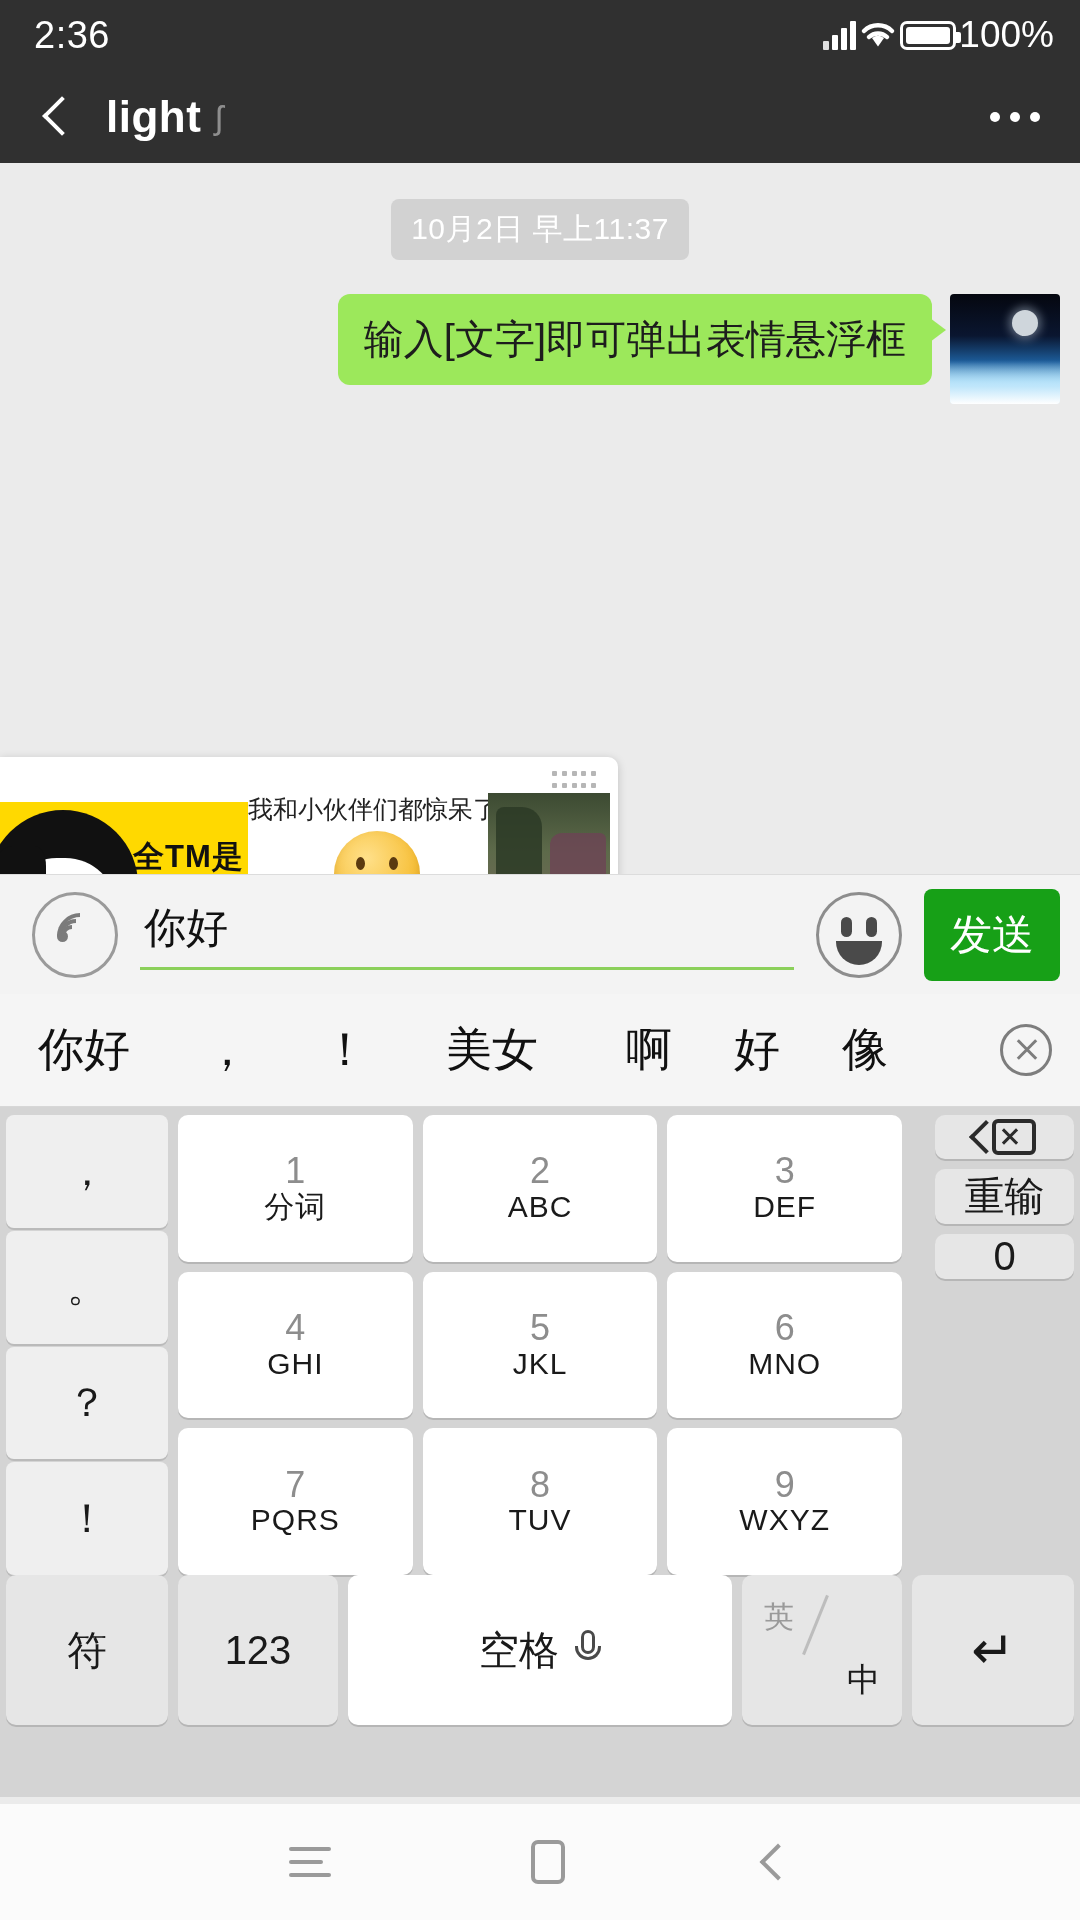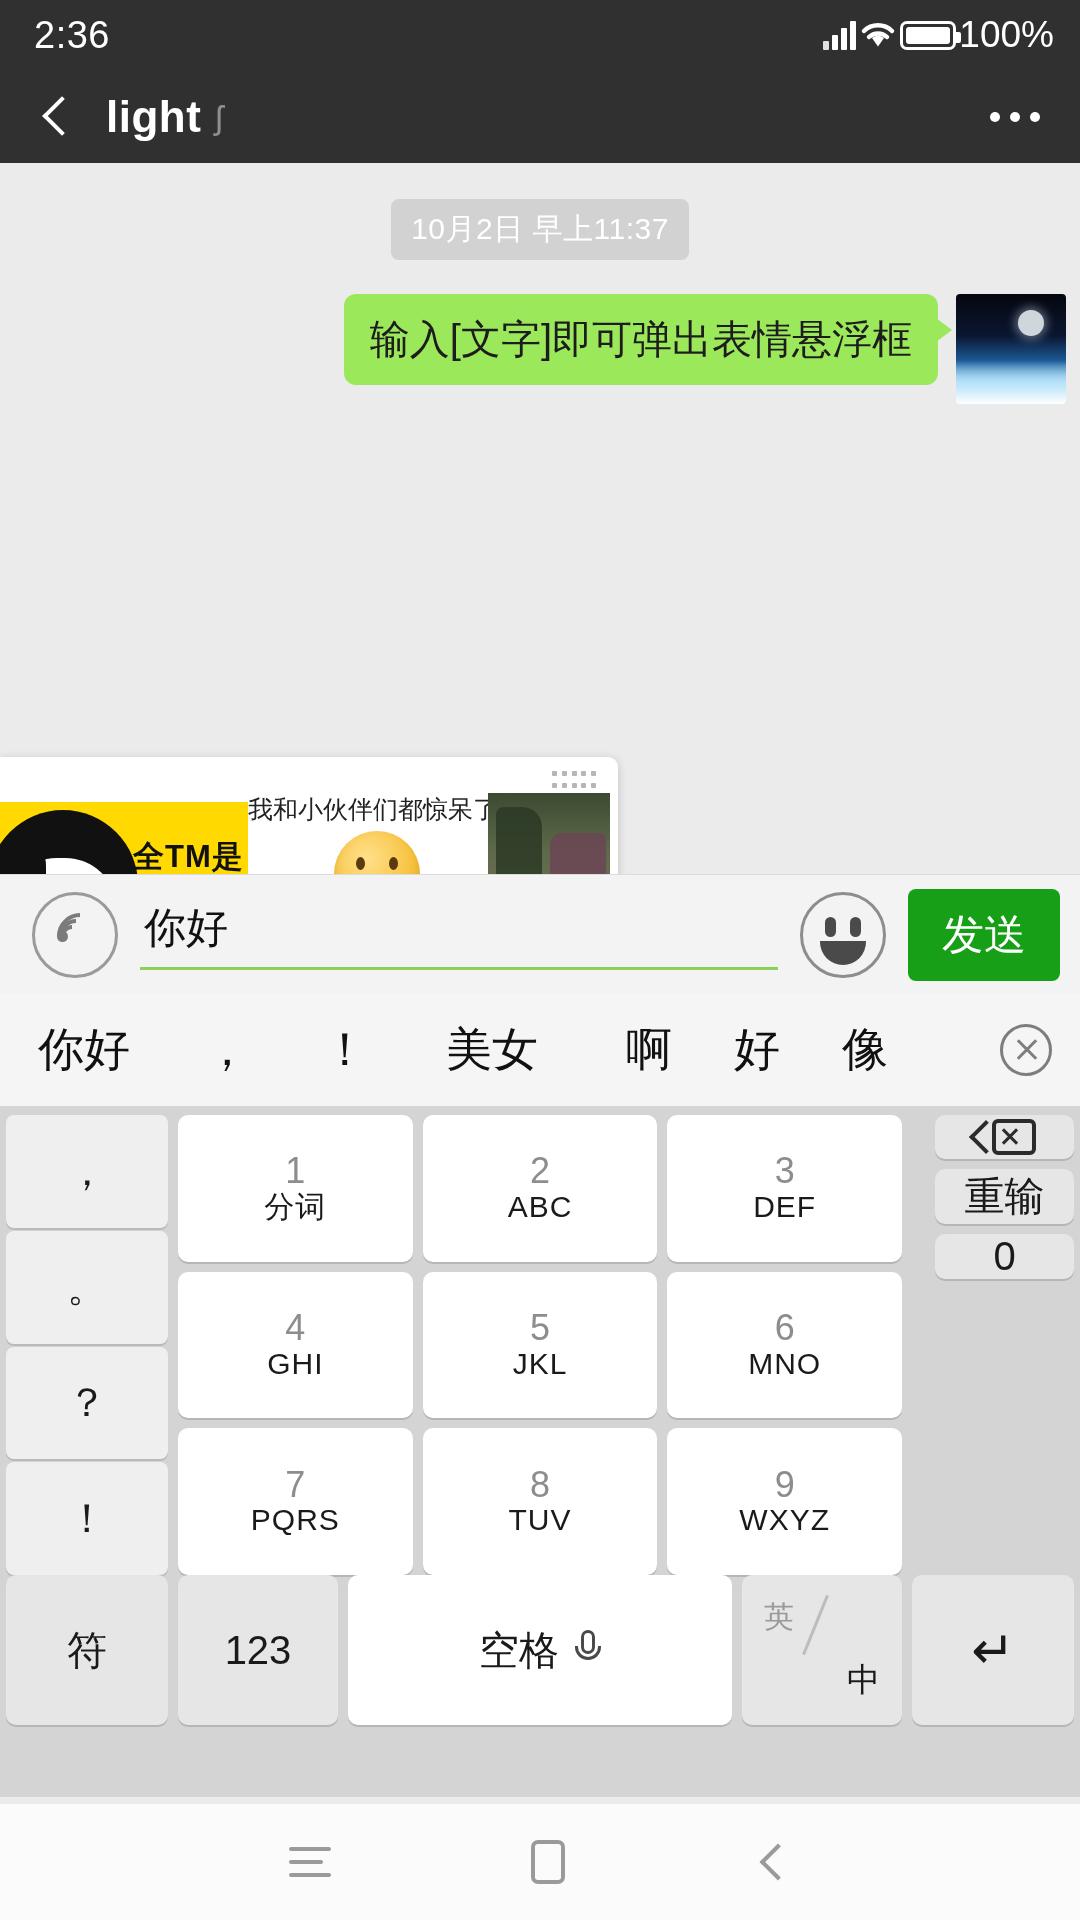--- a/index.html
+++ b/index.html
@@ -51,21 +51,21 @@
     position:relative; height:711px; background:#ebebeb; overflow:hidden;
     padding-top:36px;
   }
   .daterow{ display:flex; justify-content:center; }
   .datechip{
     background:#d2d2d2;color:#fff;font-size:30px;border-radius:8px;
     padding:10px 20px; letter-spacing:.5px;
   }
   .msgrow{
     display:flex; justify-content:flex-end; align-items:flex-start;
-    padding:0 14px; margin-top:34px;
+    padding:0 20px; margin-top:34px;
   }
   .bubble{
     background:#9ce85b; border-radius:12px; padding:22px 26px;
     font-size:40px; color:#1d1d1d; line-height:1.18; max-width:660px;
     position:relative; margin-right:18px;
   }
   .bubble:after{
     content:""; position:absolute; right:-14px; top:24px;
     border-top:12px solid transparent; border-bottom:12px solid transparent;
     border-left:16px solid #9ce85b;
@@ -161,21 +161,21 @@
   .textwrap{ flex:1 1 auto; position:relative; height:86px; }
   .textval{
     font-size:42px;color:#111; position:absolute; left:4px; bottom:22px;
   }
   .underline{ position:absolute;left:0;right:0;bottom:8px;height:3px;background:#8bd05a;}
   .emojibtn{ width:86px;height:86px;border:3px solid #8d8d8d;border-radius:50%;position:relative;flex:0 0 auto;}
   .emojibtn .ey{position:absolute;width:11px;height:20px;background:#4a4a4a;border-radius:6px;top:22px;}
   .emojibtn .ey.l{left:22px;} .emojibtn .ey.r{right:22px;}
   .emojibtn .sm{position:absolute;left:17px;right:17px;top:46px;height:24px;background:#4a4a4a;border-radius:0 0 30px 30px;}
   .sendbtn{
-    width:152px;height:92px;background:#17a017;border-radius:8px;color:#fff;
+    width:136px;height:92px;background:#17a017;border-radius:8px;color:#fff;
     display:flex;align-items:center;justify-content:center;font-size:42px;flex:0 0 auto;
   }
 
   
   .candbar{
     height:113px; background:#f5f5f5; border-bottom:1px solid #d7d7d7;
     display:flex; align-items:center; padding:0 28px 0 38px;
   }
   .cand{ font-size:46px;color:#111; }
   .cand.c0{ margin-right:74px; }

